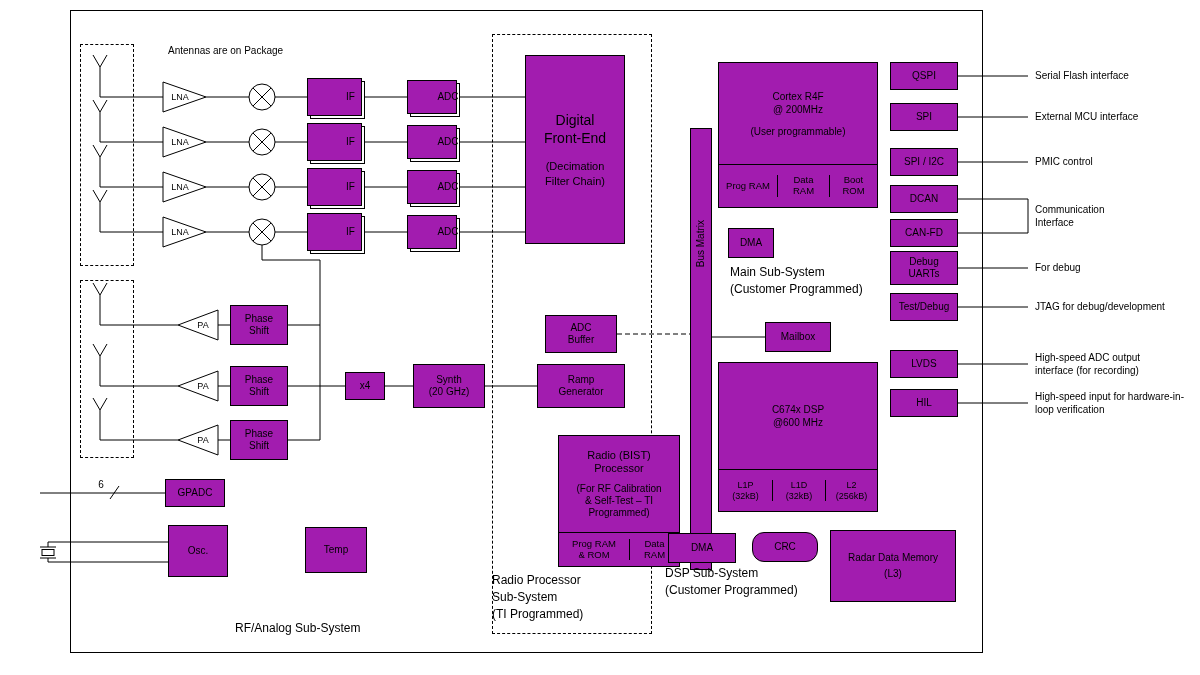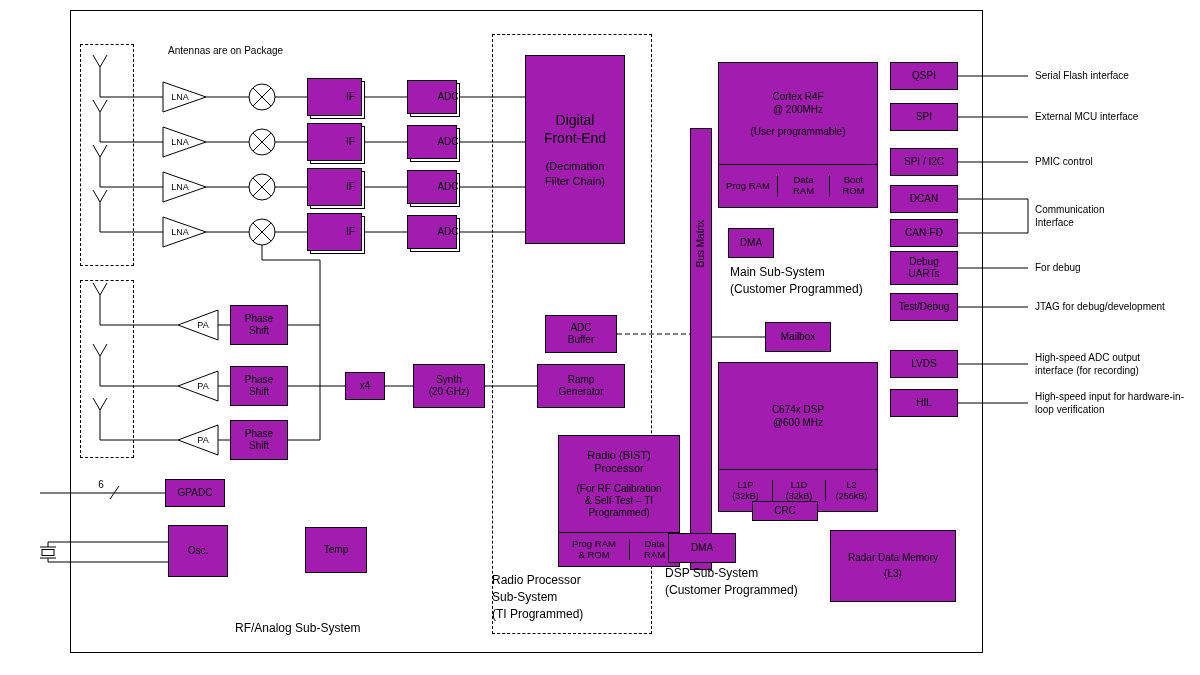--- a/index.html
+++ b/index.html
@@ -217,21 +217,21 @@
       <div class="cell" style="flex:0 0 53px; font-size:9px;">L1P
 (32kB)</div>
       <div class="cell" style="flex:0 0 53px; font-size:9px;">L1D
 (32kB)</div>
       <div class="cell" style="flex:1; font-size:9px;">L2
 (256kB)</div>
     </div>
   </div>
 
   <div class="box" style="left:668px; top:533px; width:68px; height:30px;">DMA</div>
-  <div class="box" style="left:752px; top:501px; width:66px; height:20px;">CRC</div>
+  <div class="box" style="left:752px; top:532px; width:66px; height:30px;border-radius:12px;">CRC</div>
 
   <div class="lbl blue" style="left:665px; top:565px; width:155px;">DSP Sub-System
 (Customer Programmed)</div>
 
   <div class="box" style="left:830px; top:530px; width:126px; height:72px; line-height:1.6;">Radar Data Memory
 (L3)</div>
 
   <div class="box" style="left:890px; top:62px;  width:68px; height:28px;">QSPI</div>
   <div class="box" style="left:890px; top:103px; width:68px; height:28px;">SPI</div>
   <div class="box" style="left:890px; top:148px; width:68px; height:28px;">SPI / I2C</div>

